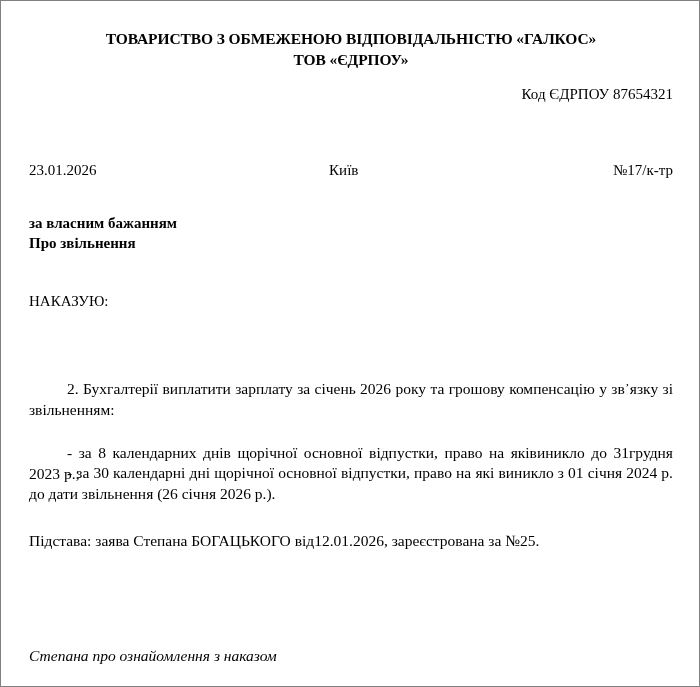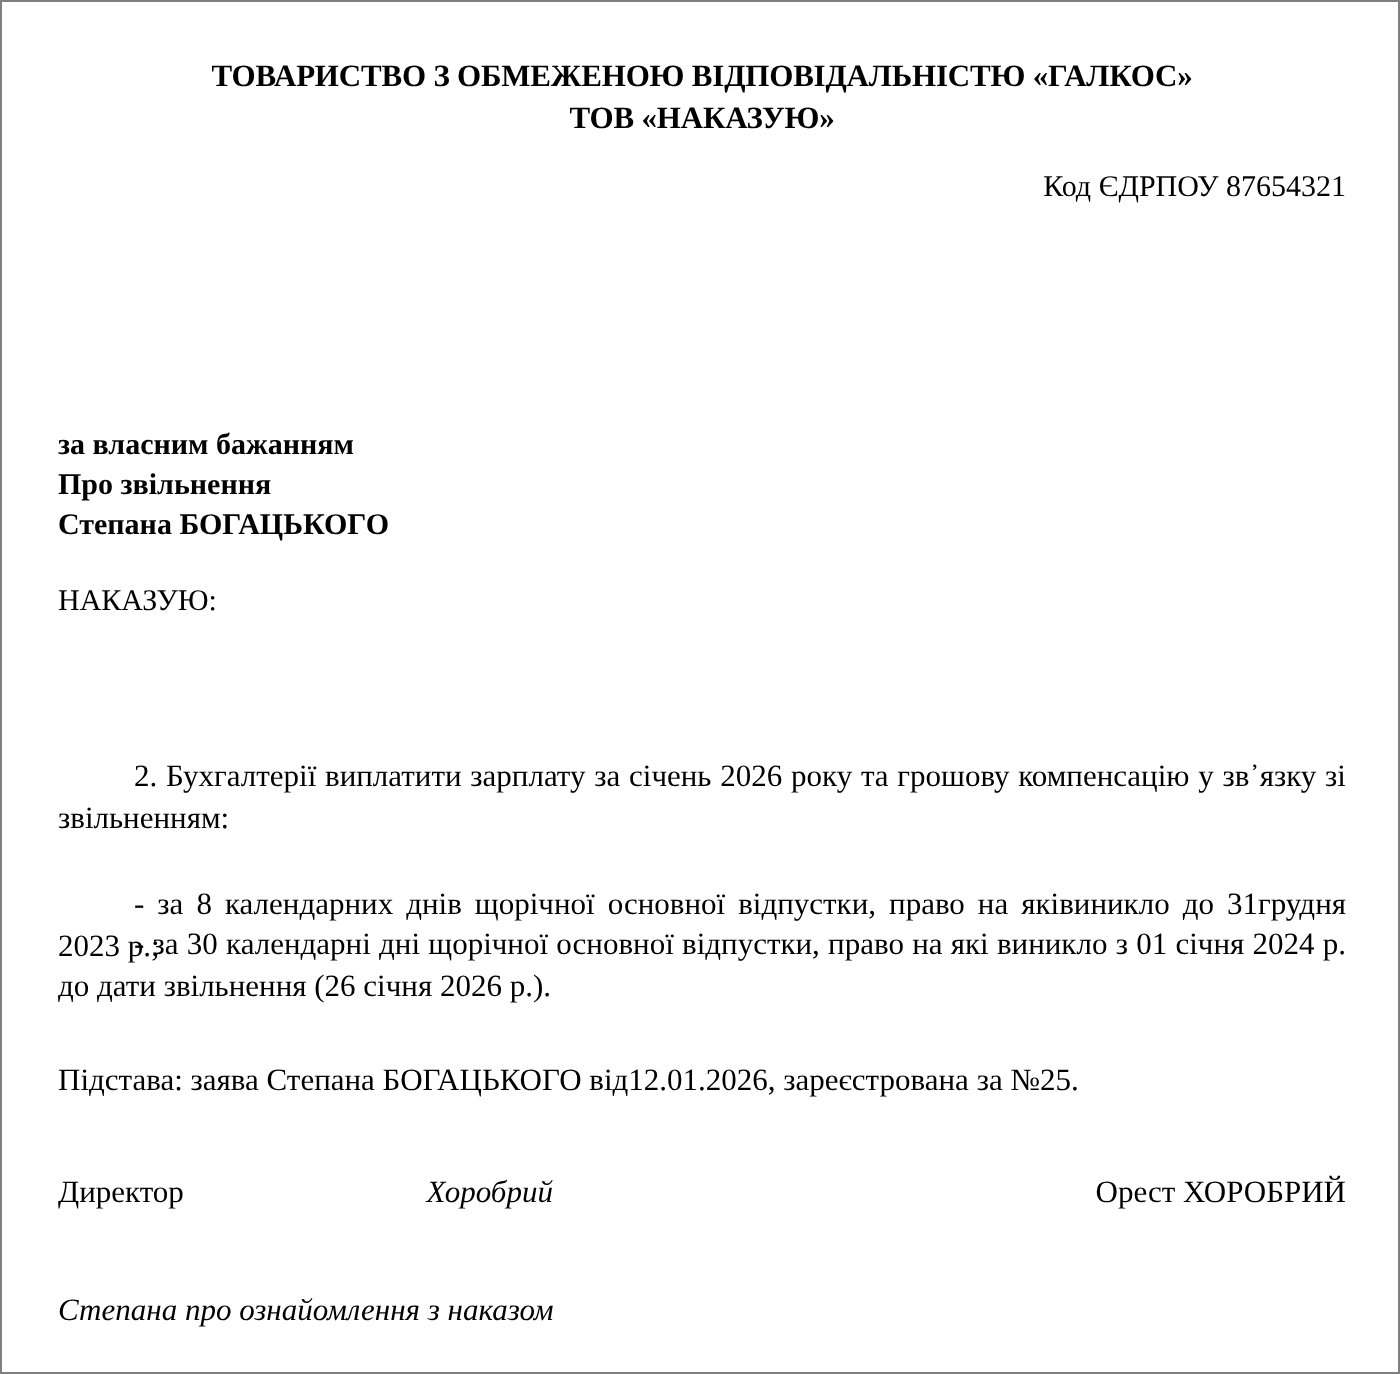--- a/index.html
+++ b/index.html
@@ -114,48 +114,47 @@
   .at { position: absolute; left: 0; width: 644px; }
 </style>
 </head>
 <body>
 
 <div class="page">
   <div class="inner">
 
     <div class="at org-title" style="top:27px;">
       <span class="line1">ТОВАРИСТВО З ОБМЕЖЕНОЮ ВІДПОВІДАЛЬНІСТЮ «ГАЛКОС»</span>
-      <span class="line2">ТОВ «НАКАЗУЮ»</span>
+      <span class="line2">ТОВ «ЄДРПОУ»</span>
     </div>
 
     <div class="at edrpou" style="top:83px;">Код ЄДРПОУ 87654321</div>
 
 
+    <div class="at meta-row" style="top:159px;">
+      <span class="meta-date">23.01.2026</span>
+      <span class="meta-place">Київ</span>
+      <span class="meta-num">№17/к-тр</span>
+    </div>
 
     <div class="at subject" style="top:212px;">
       <span>за власним бажанням</span>
       <span>Про звільнення</span>
-      <span>Степана БОГАЦЬКОГО</span>
     </div>
 
     <div class="at order-word" style="top:290px;">НАКАЗУЮ:</div>
 
 
     <p class="at body-p sub" style="top:377px;">
       <span>2. Бухгалтерії виплатити зарплату за січень 2026 року та грошову компенсацію у зв᾽язку зі звільненням:</span>
     </p>
 
     <p class="at body-p sub" style="top:441px;">- за 8 календарних днів щорічної основної відпустки, право на яківиникло до 31грудня 2023 р.;</p>
 
     <p class="at body-p sub" style="top:461px;">- за 30 календарні дні щорічної основної відпустки, право на які виникло з 01 січня 2024 р. до дати звільнення (26 січня 2026 р.).</p>
 
     <div class="at basis" style="top:529px;">Підстава: заява Степана БОГАЦЬКОГО від12.01.2026, зареєстрована за №25.</div>
 
-    <div class="at sign-row" style="top:585px;">
-      <span class="sign-title">Директор</span>
-      <span class="sign-mark">Хоробрий</span>
-      <span class="sign-name">Орест ХОРОБРИЙ</span>
-    </div>
 
     <div class="at footer-note" style="top:644px;">Степана про ознайомлення з наказом</div>
 
   </div>
 </div>
 
 </body></html>

